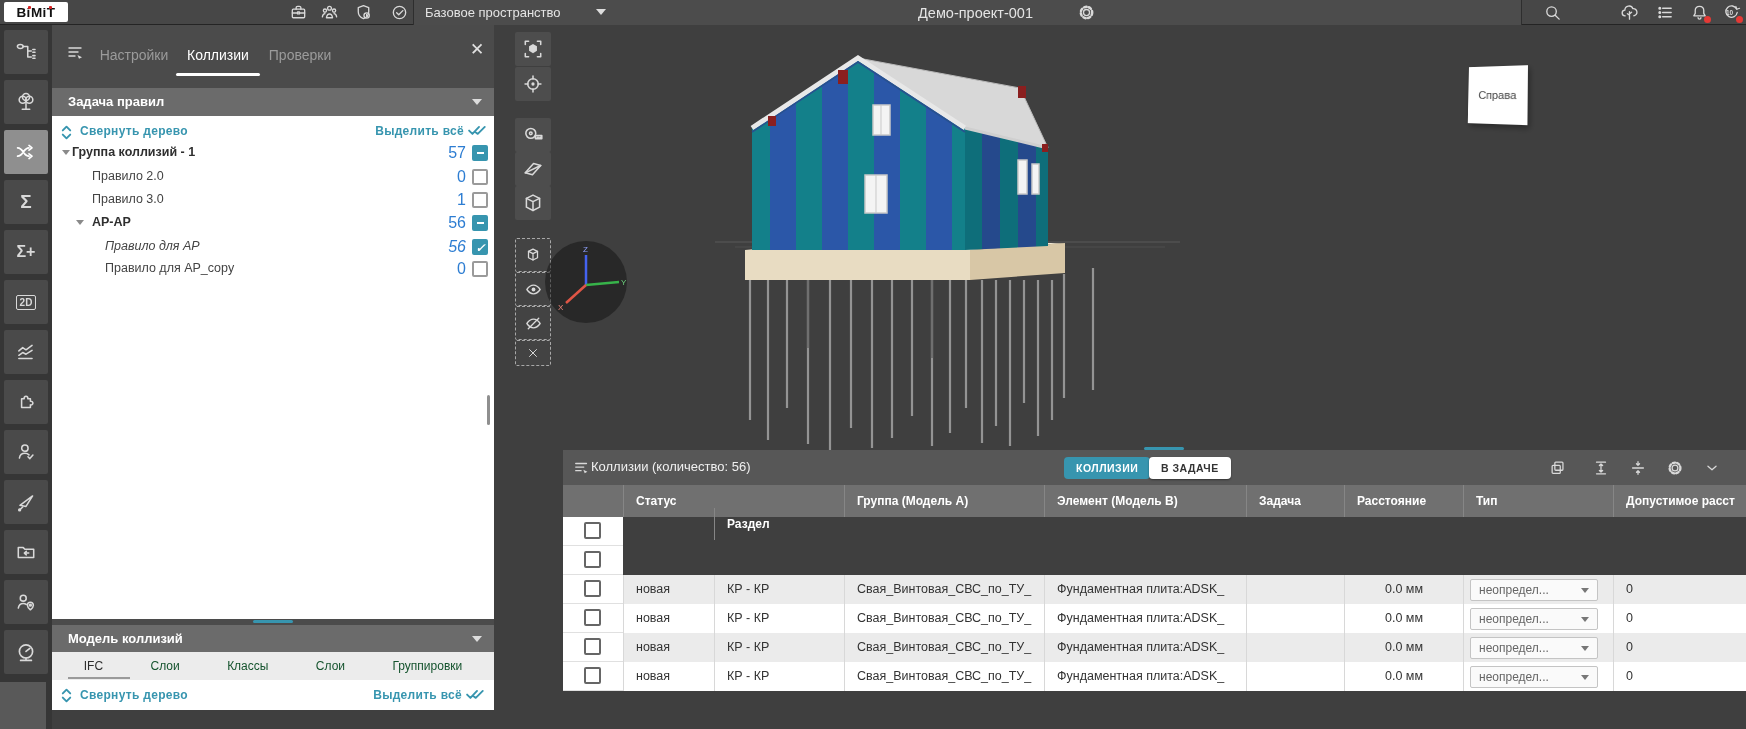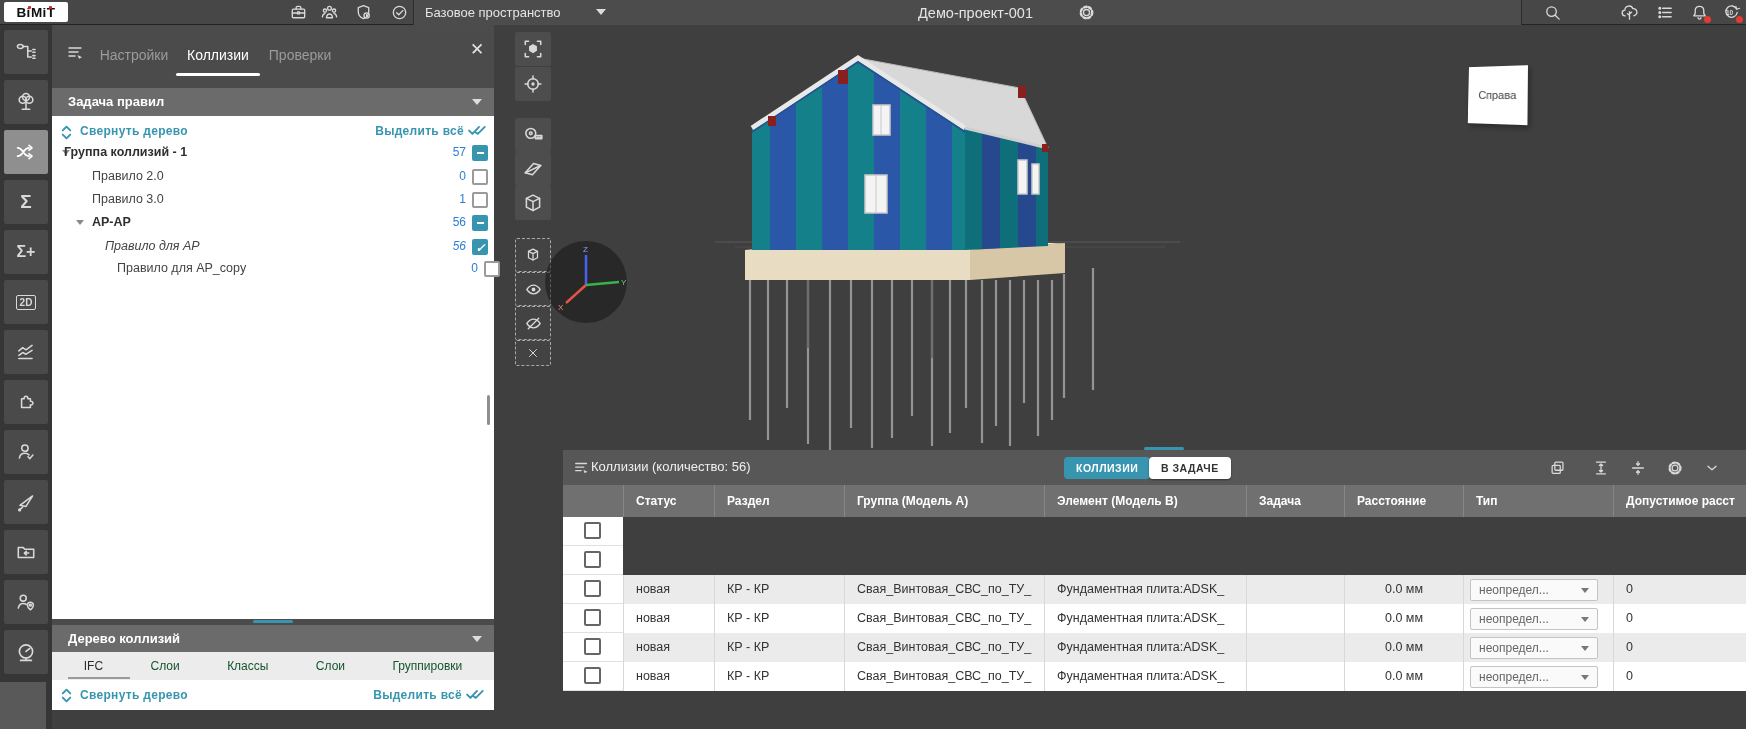--- a/index.html
+++ b/index.html
@@ -41,21 +41,21 @@
   #tab-underline{position:absolute;left:124px;top:48px;width:84px;height:3px;background:#fff;border-radius:2px;}
   .xclose{position:absolute;font-size:17px;color:#E0E0E0;}
   .sec-hdr{position:absolute;left:0;width:442px;height:28px;background:var(--panelhdr);color:#fff;font-size:13px;font-weight:bold;line-height:28px;padding-left:16px;}
   .sec-caret{position:absolute;right:12px;top:11px;border-left:5px solid transparent;border-right:5px solid transparent;border-top:6px solid #ddd;}
   #tree-white{position:absolute;left:0;top:91px;width:442px;height:503px;background:#fff;}
   .link-teal{color:var(--teal);font-size:12px;font-weight:bold;letter-spacing:.3px;}
   .trow{position:absolute;left:0;width:442px;height:23px;line-height:23px;}
   .tree-caret{position:absolute;top:9px;border-left:4.5px solid transparent;border-right:4.5px solid transparent;border-top:5.5px solid #8a8a8a;}
   .tlabel{position:absolute;font-size:12.5px;color:#444;}
   .tlabel.bold{font-weight:bold;color:#2f2f2f;}
-  .tcount{position:absolute;right:28px;font-size:12px;color:var(--blue);}
+  .tcount{position:absolute;right:28px;font-size:16px;color:var(--blue);}
   .cb{position:absolute;right:6px;top:4px;width:16px;height:16px;border-radius:2px;border:2px solid #9a9a9a;background:#fff;}
   .cb.ind{background:var(--teal);border-color:var(--teal);}
   .cb.ind::after{content:"";position:absolute;left:2.5px;top:5px;width:7px;height:2.2px;background:#fff;}
   .cb.checked{background:var(--teal);border-color:var(--teal);}
   .cb.checked::after{content:"✓";position:absolute;left:1.5px;top:-4px;color:#fff;font-size:12px;font-weight:bold;}
   #vscroll{position:absolute;left:435px;top:279px;width:3px;height:30px;background:#8f8f8f;border-radius:2px;}
   .resize-handle{position:absolute;height:3px;width:40px;background:var(--teal);border-radius:2px;}
   #tree-tabs{position:absolute;left:0;top:627px;width:442px;height:28px;background:#ECECEC;display:flex;align-items:center;justify-content:space-around;padding:0 8px;}
   .ttab{font-size:12px;color:#14532d;}
   .ttab.on{color:#2d2d2d;}
@@ -290,21 +290,21 @@
       <span class="abs link-teal" style="left:28px;top:8px;">Свернуть дерево</span>
       <span class="abs link-teal" style="right:30px;top:8px;">Выделить всё</span>
       <div class="abs" style="right:4px;top:6px;">
         <svg class="chk2" width="23" height="15" viewBox="0 0 22 14">
             <path d="M2 8l3.2 3.2L11.5 4.5M8.5 9.8l1.8 1.4L17 4.5"></path>
           </svg>
       </div>
 
       <div class="trow" style="top:25px;">
         <span class="tree-caret" style="left:10px;"></span>
-        <span class="tlabel bold" style="left:12px;text-align:center;">Группа коллизий - 1</span>
+        <span class="tlabel bold" style="left:20px;text-align:center;">Группа коллизий - 1</span>
         <span class="tcount">57</span>
         <span class="cb ind"></span>
       </div>
       <div class="trow" style="top:49px;">
         <span class="tlabel" style="left:40px;">Правило 2.0</span>
         <span class="tcount">0</span>
         <span class="cb"></span>
       </div>
       <div class="trow" style="top:72px;">
         <span class="tlabel" style="left:40px;">Правило 3.0</span>
@@ -315,32 +315,32 @@
         <span class="tree-caret" style="left:24px;"></span>
         <span class="tlabel bold" style="left:40px;">АР-АР</span>
         <span class="tcount">56</span>
         <span class="cb ind"></span>
       </div>
       <div class="trow" style="top:119px;font-style:italic;">
         <span class="tlabel" style="left:53px;">Правило для АР</span>
         <span class="tcount">56</span>
         <span class="cb checked"></span>
       </div>
-      <div class="trow" style="top:141px;margin-left:12px;">
+      <div class="trow" style="top:141px;">
         <span class="tlabel" style="left:53px;">Правило для АР_copy</span>
         <span class="tcount">0</span>
         <span class="cb"></span>
       </div>
       <div id="vscroll"></div>
     </div>
 
     <div class="resize-handle" style="left:201px;top:595px;"></div>
 
     <div class="sec-hdr" style="top:600px;">
-      <span>Дерево коллизий</span>
+      <span>Модель коллизий</span>
       <span class="sec-caret"></span>
     </div>
 
     <div id="tree-tabs">
       <span class="ttab on">IFC</span>
       <span class="ttab">Слои</span>
       <span class="ttab">Классы</span>
       <span class="ttab">Слои</span>
       <span class="ttab">Группировки</span>
     </div>
@@ -551,21 +551,21 @@
             <path d="M5.5 8l4.5 4 4.5-4"></path>
           </svg>
       </div>
     </div>
 
     <div id="cb-head">
         <span class="rowcb"></span>
       </div>
     <div id="colhead">
       <span class="chcell" style="left:60px;width:91px;">Статус</span>
-      <span class="chcell" style="left:151px;width:130px;">Раздел</span>
+      <span class="chcell" style="left:151px;width:130px;margin-top:23px;">Раздел</span>
       <span class="chcell" style="left:281px;width:200px;">Группа (Модель A)</span>
       <span class="chcell" style="left:481px;width:202px;">Элемент (Модель B)</span>
       <span class="chcell" style="left:683px;width:98px;">Задача</span>
       <span class="chcell" style="left:781px;width:119px;">Расстояние</span>
       <span class="chcell" style="left:900px;width:150px;">Тип</span>
       <span class="chcell" style="left:1050px;width:133px;">Допустимое расст</span>
     </div>
 
     <div class="cbcol" style="top:70px;height:29px;">
         <span class="rowcb" style="top:5px;"></span>

